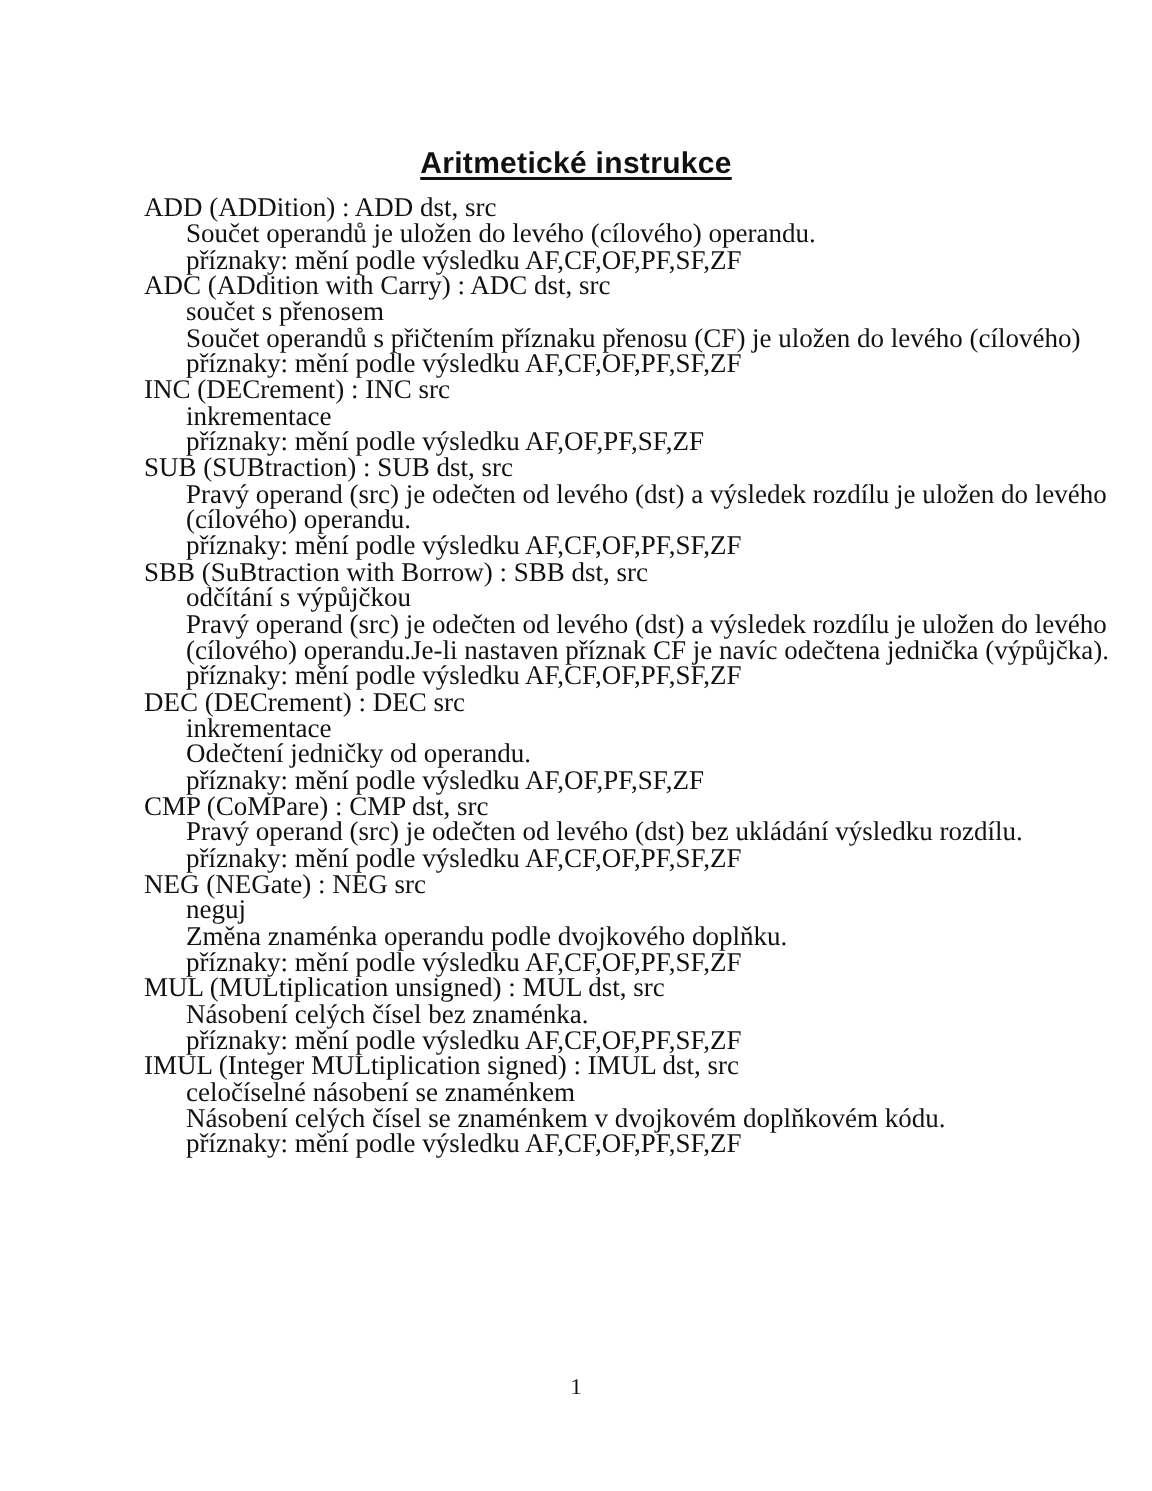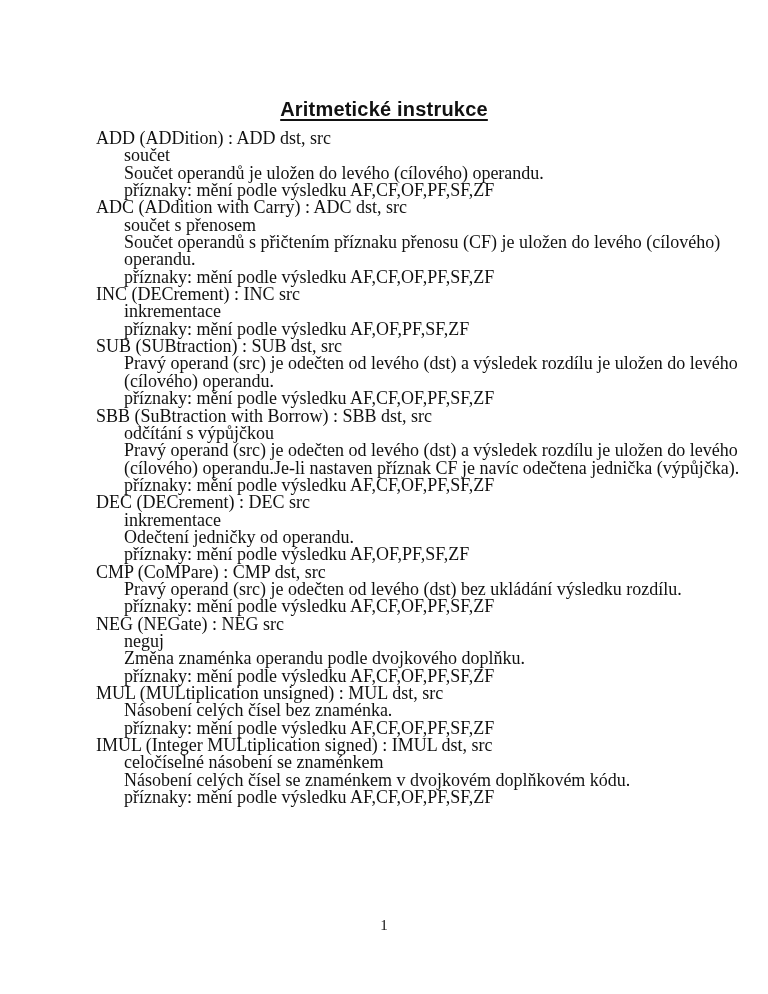--- a/index.html
+++ b/index.html
@@ -53,30 +53,28 @@
 <body>
 
 <div>
 
   <h1 class="title">Aritmetické instrukce</h1>
 
   <div class="content">
 
     <div>
       <div class="line header">ADD (ADDition) : ADD dst, src</div>
-      <div class="line detail">součet</div>
       <div class="line detail">Součet operandů je uložen do levého (cílového) operandu.</div>
       <div class="line detail">příznaky: mění podle výsledku AF,CF,OF,PF,SF,ZF</div>
     </div>
 
     <div>
       <div class="line header">ADC (ADdition with Carry) : ADC dst, src</div>
       <div class="line detail">součet s přenosem</div>
       <div class="line detail">Součet operandů s přičtením příznaku přenosu (CF) je uložen do levého (cílového)</div>
-      <div class="line detail">operandu.</div>
       <div class="line detail">příznaky: mění podle výsledku AF,CF,OF,PF,SF,ZF</div>
     </div>
 
     <div>
       <div class="line header">INC (DECrement) : INC src</div>
       <div class="line detail">inkrementace</div>
       <div class="line detail">příznaky: mění podle výsledku AF,OF,PF,SF,ZF</div>
     </div>
 
     <div>

